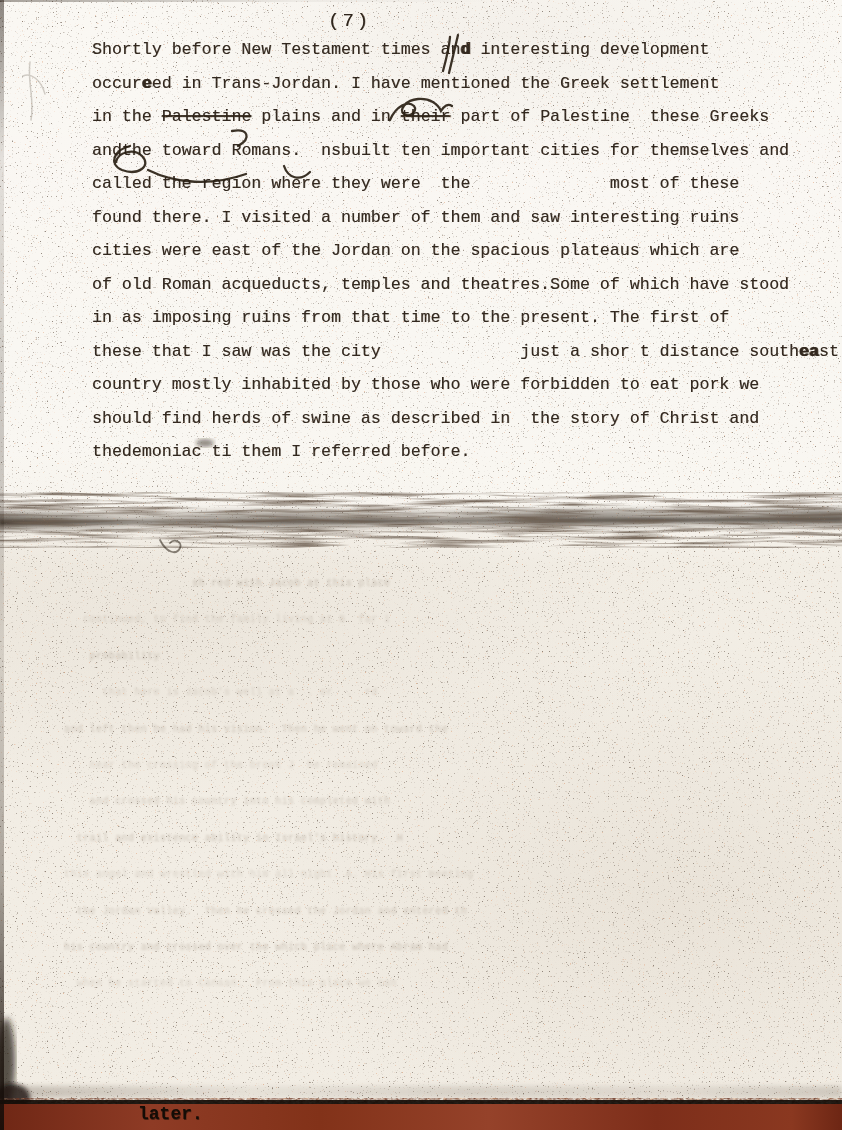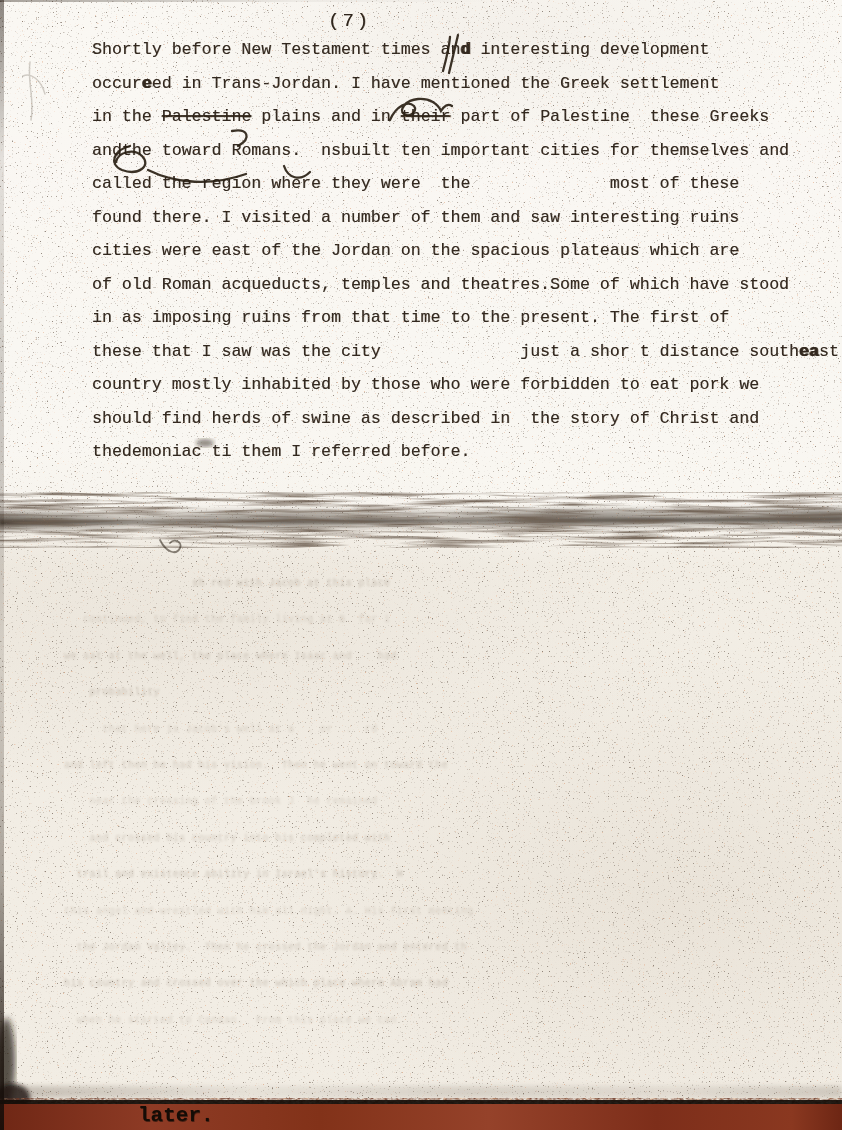--- a/index.html
+++ b/index.html
@@ -78,21 +78,21 @@
   #black-line{
     position:absolute;left:0;top:1100px;width:842px;height:3.5px;z-index:5;
     background:rgba(18,12,7,0.92);
   }
   #footer-bar{
     position:absolute;left:0;top:1104px;width:842px;height:26px;z-index:5;
     background:linear-gradient(90deg,#6f2715,#8e3b25 18%,#823219 38%,#95422a 58%,#7d2e1a 78%,#8a3820 94%,#6d2614);
   }
   #footer-later{
     position:absolute;left:138px;top:1104px;z-index:7;
-    font-size:21px;font-weight:bold;color:#140c06;
+    font-size:18px;font-weight:bold;color:#140c06;
     text-shadow:0.5px 0.5px 0 rgba(25,15,8,0.6);
   }
 </style>
 </head>
 <body>
 
 <div id="scan">
 
   <div id="page-num">(7)</div>
 
@@ -108,21 +108,20 @@
       <div class="t-line"><span>in as imposing ruins from that time to the present. The first of</span></div>
       <div class="t-line"><span>these that I saw was the city              just a shor t distance south</span><span class="seg-over">ea</span><span>st</span></div>
       <div class="t-line"><span>country mostly inhabited by those who were forbidden to eat pork we</span></div>
       <div class="t-line"><span>should find herds of swine as described in  the story of Christ and</span></div>
       <div class="t-line"><span>thedemoniac ti them I referred before.</span></div>
     </div>
 
   <div id="ghost">
       <div class="g-line g0">                    sh red with Jacob at this place</div>
       <div class="g-line g1">   continued, to find the family living at B  far i</div>
-      <div class="g-line g2">we sat at the well, the place where Isaac and    had</div>
       <div class="g-line g0">    probability</div>
       <div class="g-line g1">      that here is Jacob's well at a  . or  .  rd</div>
       <div class="g-line g2">and left then he had his vision.  Then he went on toward the</div>
       <div class="g-line g1">    near the crossing of the brook J  he remained</div>
       <div class="g-line g2">    and crossed his country into his completed with</div>
       <div class="g-line g0">  trail and existence ability in Israel's history.  H</div>
       <div class="g-line g1">this angel and wrestled with him all night. A. His first meeting</div>
       <div class="g-line g2">  the Jordan Valley.  Then he crossed the Jordan and entered th</div>
       <div class="g-line g0">his country and crossed over the which place where Abram had</div>
       <div class="g-line g1">  when he started to Canaan.  From this place we can</div>

